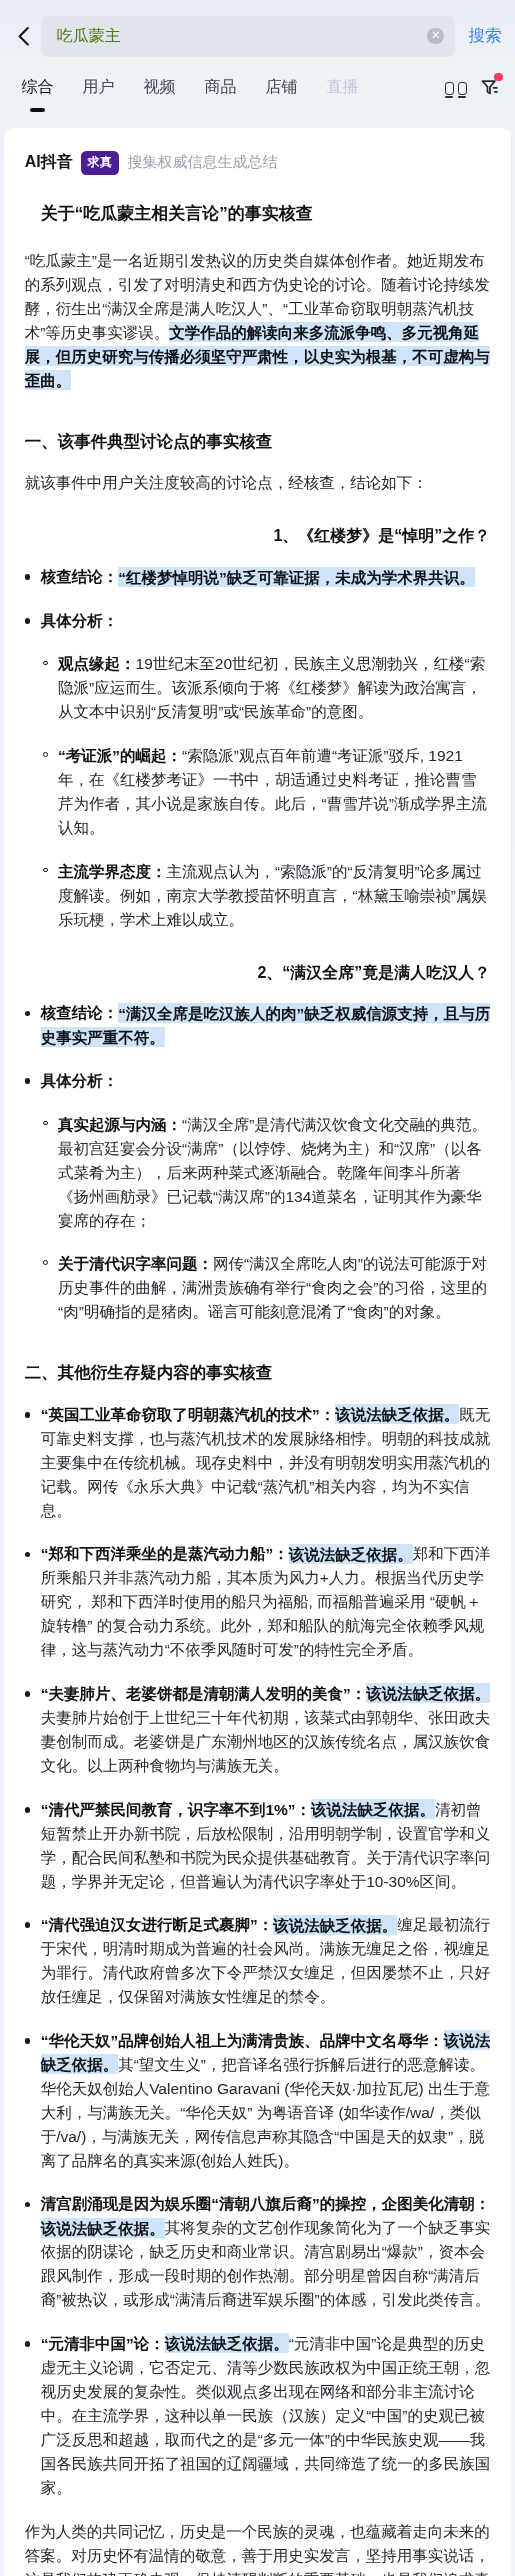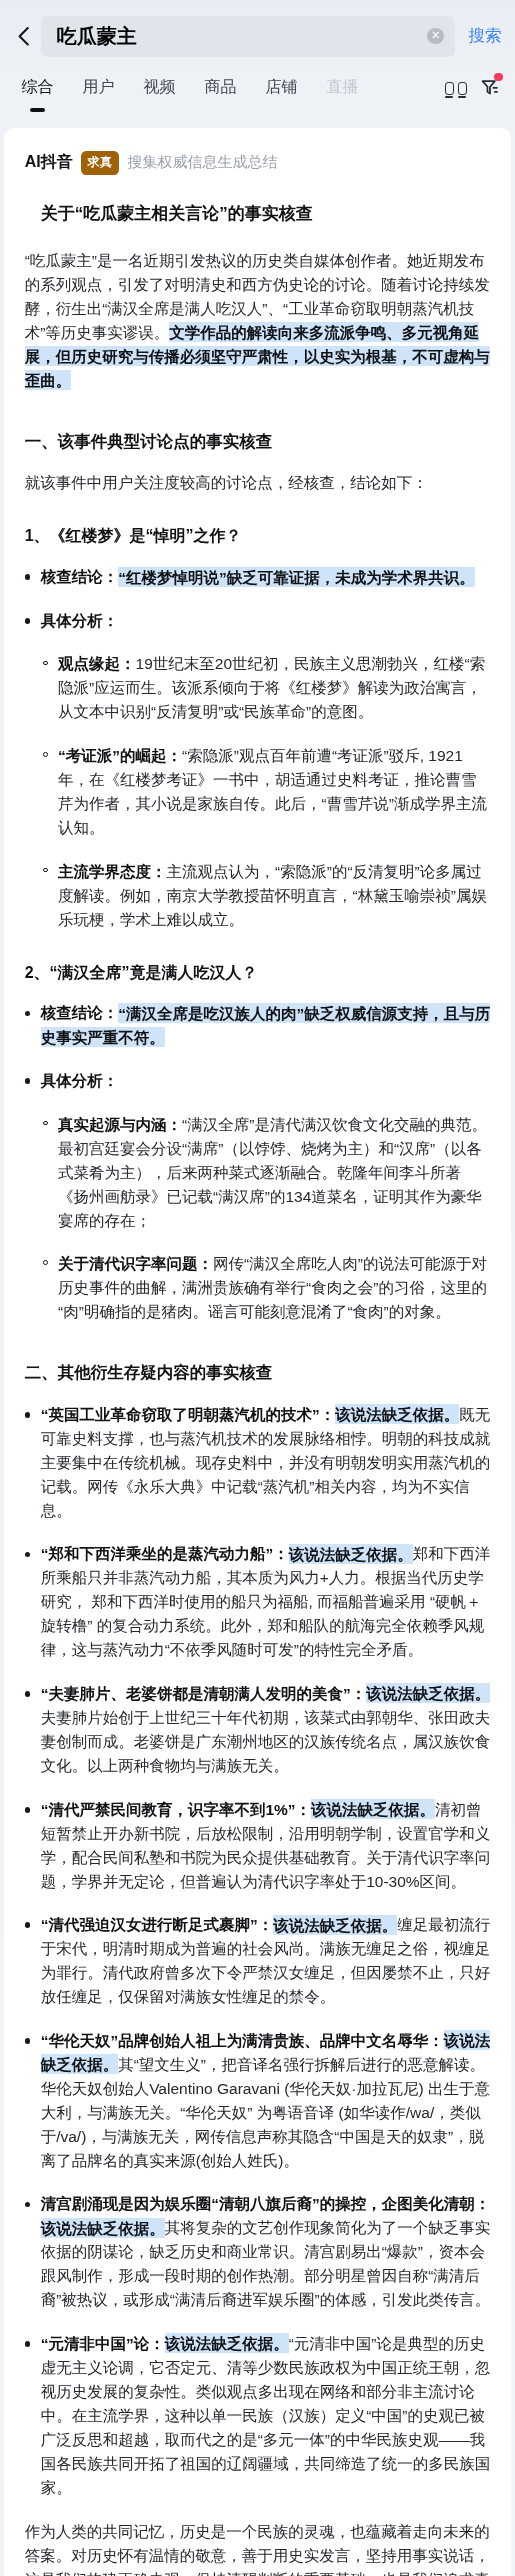--- a/index.html
+++ b/index.html
@@ -10,22 +10,22 @@
     min-height:3007px; color:#23272e;
   }
   .page { width:515px; min-height:3007px; display:flex; flex-direction:column; }
 
   
   header { padding:15.5px 13.4px 0 13.4px; }
   .search-row { display:flex; align-items:center; }
   .back { width:20.6px; height:23px; display:flex; align-items:center; justify-content:center; flex:none; cursor:pointer; }
   .search-box { flex:1; height:41px; background:#e0e4eb; border-radius:7.2px; margin:0 13.4px 0 7.2px;
     display:flex; align-items:center; padding:0 11.3px 0 15.5px; position:relative; }
-  .search-box input { border:none; outline:none; background:transparent; font-size:20px; color:#000000;
-    font-family:inherit; flex:1; font-weight:700; }
+  .search-box input { border:none; outline:none; background:transparent; font-size:16px; color:#4d7c0f;
+    font-family:inherit; flex:1; font-weight:400; }
   .clear-btn { width:16.5px; height:16.5px; border-radius:50%; background:#b6bdc9; color:#fff; font-size:11.3px;
     display:flex; align-items:center; justify-content:center; flex:none; cursor:pointer; line-height:1; }
   .search-btn { font-size:16.5px; color:#3b82f6; flex:none; cursor:pointer; }
 
   
   .tabs { display:flex; align-items:flex-start; padding:20.6px 3.1px 0 8.2px; }
   .tab { font-size:16px; color:#41464f; margin-right:29px; cursor:pointer; display:flex; flex-direction:column; align-items:center; }
   .tab.active { color:#0d0f13; font-weight:400; }
   .tab .bar { width:15.5px; height:4.1px; border-radius:2.6px; background:#0d0f13; margin-top:10.3px; visibility:hidden; }
   .tab.active .bar { visibility:visible; }
@@ -34,27 +34,27 @@
   .channels { display:flex; gap:4.1px; cursor:pointer; }
   .channels i { display:block; width:8.8px; height:12.4px; border:1.5px solid #272c34; border-radius:3.1px; position:relative; }
   .channels i::after { content:""; position:absolute; left:-0.5px; right:-0.5px; bottom:-4.1px; height:1.5px; background:#272c34; border-radius:1px; }
   .filter-wrap { position:relative; cursor:pointer; }
   .filter-dot { position:absolute; top:-5.2px; right:-4.1px; width:8.2px; height:8.2px; border-radius:50%; }
 
   
   .card { background:#ffffff; margin:15.5px 4.1px 0 4.1px; border-radius:10.3px 10.3px 0 0; padding:20.6px 20.6px 41px 16.5px; flex:1; }
   .ai-row { display:flex; align-items:center; margin:2.1px 0 5.2px 4.1px; }
   .ai-brand { font-size:16px; font-weight:700; color:#111318; }
-  .ai-badge { background:#a16207; color:#ffffff; font-size:12px; font-weight:700; padding:3.6px 6.7px; border-radius:5.2px; margin:0 8.2px; letter-spacing:0.5px; }
+  .ai-badge { background:#4c1d95; color:#ffffff; font-size:12px; font-weight:700; padding:3.6px 6.7px; border-radius:5.2px; margin:0 8.2px; letter-spacing:0.5px; }
   .ai-sub { font-size:15px; color:#9aa1ad; }
 
   article { padding-left:4.1px; }
   .h1 { font-size:17px; font-weight:700; color:#101216; margin:27px 16px 23px; line-height:1.4; }
   .h2 { font-size:16.5px; font-weight:700; color:#101216; margin:37px 0 18.5px; line-height:1.4; }
-  .h3 { font-size:16px; font-weight:700; color:#101216; margin:30px 0 17.5px; line-height:1.4; }
+  .h3 { font-size:16px; font-weight:700; color:#101216; margin:30px 0 17.5px; line-height:1.4;text-align:right; }
   p.para { font-size:15.5px; line-height:24px; margin:0 0 19.6px; color:#23272e; }
   .bullet { display:flex; margin:0 0 19.6px; font-size:15.5px; line-height:24px; }
   .bullet.b2 { padding-left:18.5px; }
   .marker { flex:none; margin-right:10.3px; margin-top:9.3px; }
   .dot { width:5.7px; height:5.7px; border-radius:50%; background:#15181d; }
   .ring { width:4.6px; height:4.6px; border-radius:50%; border:1.5px solid #15181d; background:transparent; margin-top:8.2px; }
   .btext { flex:1; }
   .b { font-weight:700; color:#101216; }
   .hl { background:#cfe4f8; padding:1.5px 0; -webkit-box-decoration-break:clone; box-decoration-break:clone; }
 </style>

